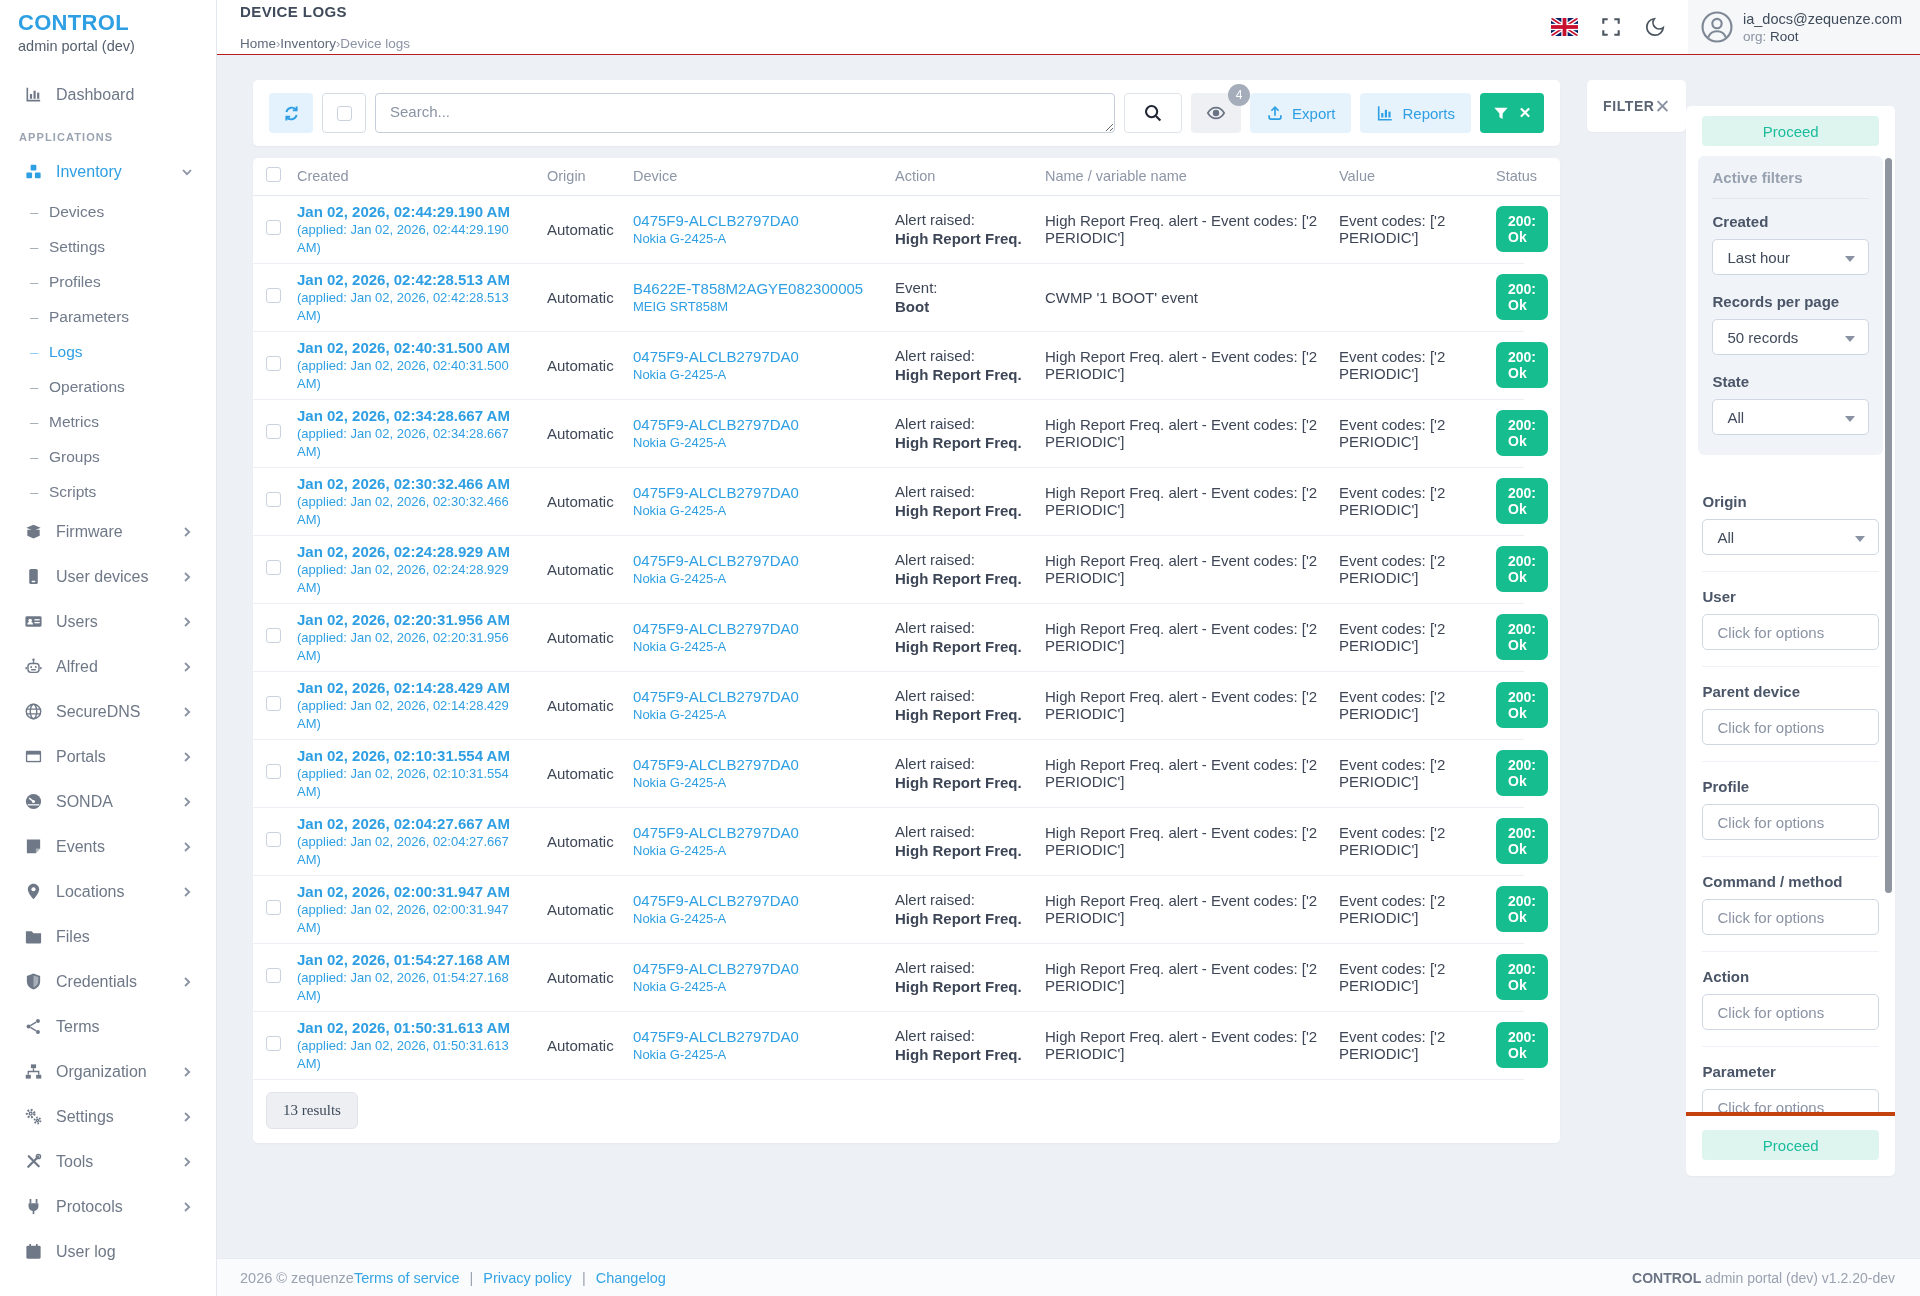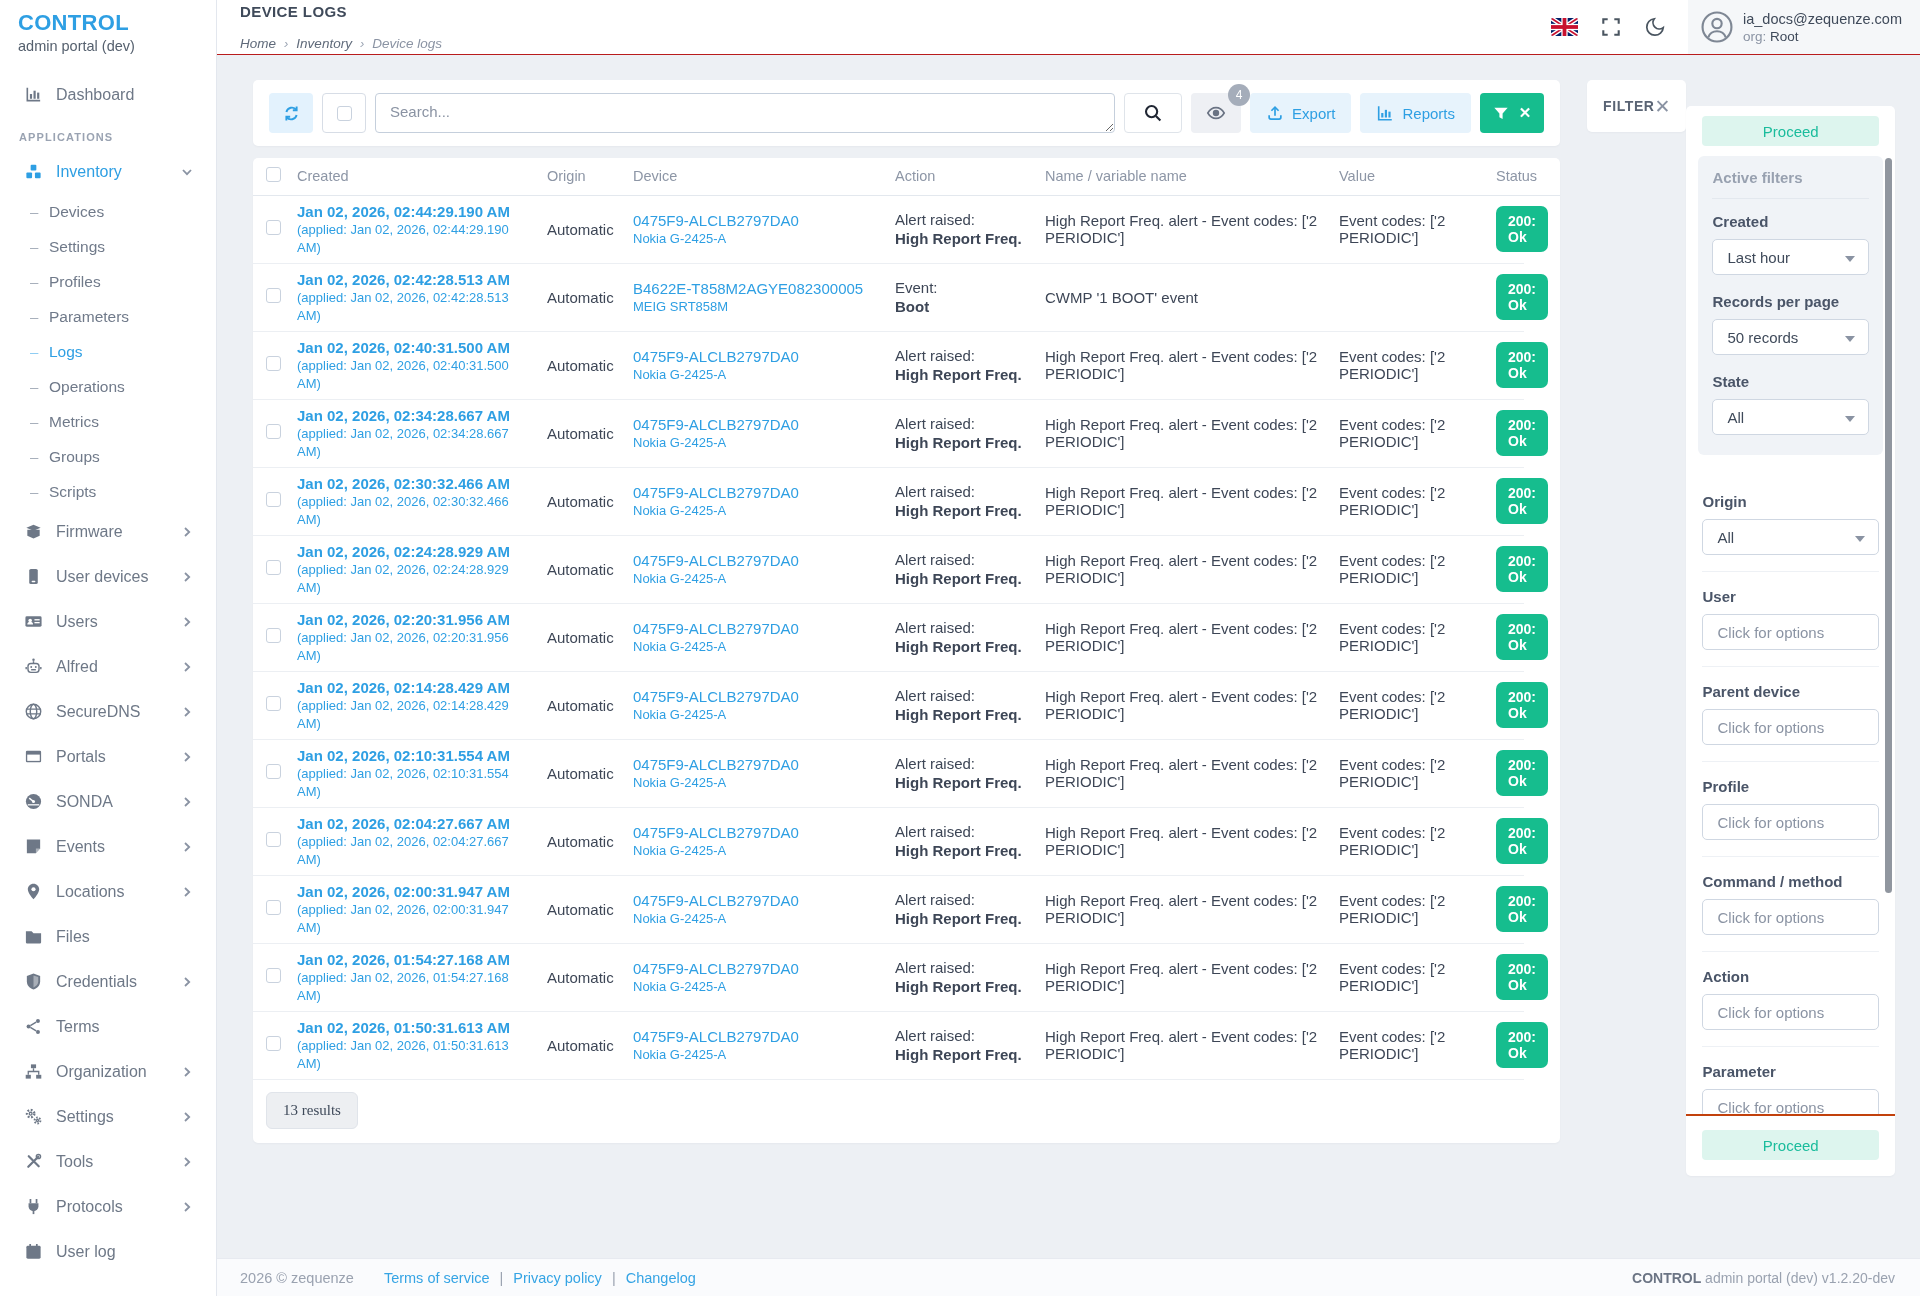--- a/index.html
+++ b/index.html
@@ -28,21 +28,21 @@
   .sub-dash { width:12px; color:#a8b0bc; font-size:15px; margin-right:7px; }
   .sub-label { font-size:15.5px; color:#707a8a; }
   .sub-item.active .sub-label { color:#2e9fe3; }
   .sub-item.active .sub-dash { color:#8fcdf3; }
 
   
   .main-col { flex:1; display:flex; flex-direction:column; min-width:0; }
   .top-header { height:55px; background:#fff; border-bottom:1px solid #b91c1c; display:flex; align-items:center; padding-left:23px; }
   .head-left { flex:1; }
   .page-title { font-size:15px; font-weight:bold; color:#3f4a5a; letter-spacing:0.4px; }
-  .breadcrumb { display:flex; align-items:center; gap:8px; margin-top:16px; font-size:13.5px;font-style:italic; }
+  .breadcrumb { display:flex; align-items:center; gap:0; margin-top:16px; font-size:13.5px; }
   .crumb { color:#5f6a7a; cursor:pointer; }
   .crumb.current { color:#8a93a3; cursor:default; }
   .crumb-sep { color:#9aa3b2; font-size:13px; }
   .head-icons { display:flex; align-items:center; gap:22px; margin-right:22px; }
   .head-icon { width:22px; height:22px; color:#4a5560; cursor:pointer; display:flex; align-items:center; justify-content:center; }
   .flag { width:27px; height:18px; border-radius:2px; overflow:hidden; }
   .user-box { width:232px; align-self:stretch; background:#f5f7f9; display:flex; align-items:center; padding-left:12px; cursor:pointer; }
   .avatar { width:34px; height:34px; color:#7e8794; flex:0 0 34px; }
   .user-meta { margin-left:9px; }
   .user-email { font-size:14.5px; color:#3f4a5a; }
@@ -85,38 +85,38 @@
   .results-chip { display:inline-block; background:#edeff2; border:1px solid #e0e4ea; border-radius:6px; padding:9px 16px; font-size:15px; color:#3f4a5a; cursor:pointer; }
 
   
   .filter-col { flex:1; min-width:0; display:flex; flex-direction:row; }
   .filter-head { background:#fff; border-radius:5px; height:52px; display:flex; align-items:center; padding:0 16px; box-shadow:0 1px 2px rgba(40,50,70,.04); }
   .filter-title { flex:1; font-size:14px; font-weight:bold; letter-spacing:0.6px; color:#5a6474; }
   .filter-close { color:#8a93a3; font-size:19px; cursor:pointer; line-height:1; }
   .filter-body { background:#fff; border-radius:5px; margin-top:26px; height:1070px; display:flex; flex-direction:column; padding:10px 0 16px; position:relative; box-shadow:0 1px 2px rgba(40,50,70,.04); }
   .proceed-btn { height:30px; margin:0 16px; background:#ddf5ee; border:none; border-radius:4px; color:#1abc9c; font-size:15px; font-family:inherit; cursor:pointer; flex:0 0 auto; }
   .proceed-btn.bottom { margin-top:14px; height:30px; }
-  .filter-scroll { margin-top:2px; height:968px; overflow:hidden; border-bottom:2px solid #c2410c; flex:0 0 auto; }
+  .filter-scroll { margin-top:2px; height:968px; overflow:hidden; border-bottom:4px solid #c2410c; flex:0 0 auto; }
   .active-box { background:#f0f3f7; border-radius:6px; margin:8px 12px 0 12px; padding:13px 14px 20px; }
   .active-title { font-size:15px; font-weight:bold; color:#98a1b0; padding-bottom:12px; border-bottom:1px solid #e3e8ee; margin-bottom:14px; }
   .f-label { font-size:15px; font-weight:bold; color:#4a5568; margin-bottom:9px; }
   .f-select, .f-input { height:36px; background:#fff; border:1px solid #cfd7e2; border-radius:5px; display:flex; align-items:center; padding:0 14px; font-size:15px; color:#3f4a5a; position:relative; cursor:pointer; width:100%; font-family:inherit; }
   .f-input::placeholder { color:#8a93a3; }
   .caret { position:absolute; right:13px; top:16px; width:0; height:0; border-left:5px solid transparent; border-right:5px solid transparent; border-top:6px solid #8a93a3; }
   .active-box .field-group { margin-bottom:18px; }
   .active-box .field-group:last-child { margin-bottom:0; }
   .main-fields { padding:0 16px; }
   .main-fields .field-group { padding-top:16px; }
   .main-fields .field-group + .field-group { border-top:1px solid #eef1f5; margin-top:16px; }
   .main-fields { margin-top:22px; }
   .scroll-thumb { position:absolute; right:3px; top:52px; width:7px; height:735px; background:#90969f; border-radius:4px; }
 
   
   .app-footer { height:38px; background:#fafbfd; border-top:1px solid #e7eaf0; display:flex; align-items:center; padding:0 25px 0 23px; font-size:14.5px; }
-  .foot-copy { color:#9aa2b0; margin-right:30px; }
+  .foot-copy { color:#9aa2b0; }
   .foot-links { display:flex; align-items:center; gap:10px; flex:1; }
   .foot-link { color:#35a4e4; cursor:pointer; }
   .foot-sep { color:#9aa2b0; }
   .foot-version { color:#9aa2b0; font-size:14px; }
   .foot-version b { color:#6b7484; }
 
   svg { display:block; width:100%; height:100%; }
 </style>
 </head>
 <body>

